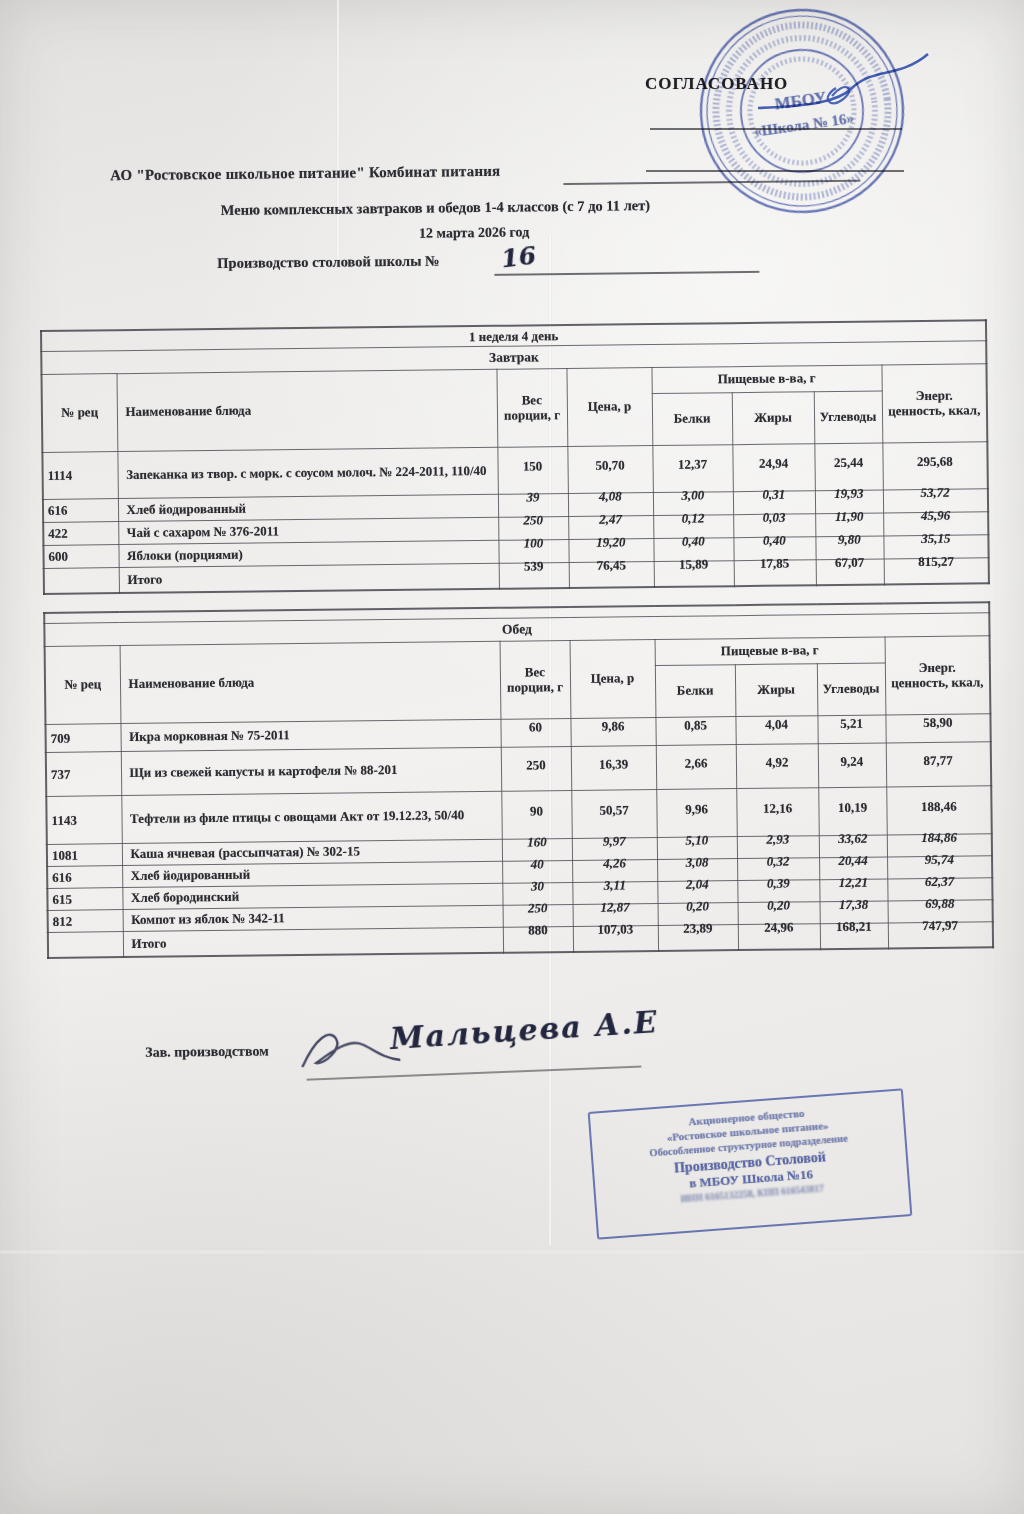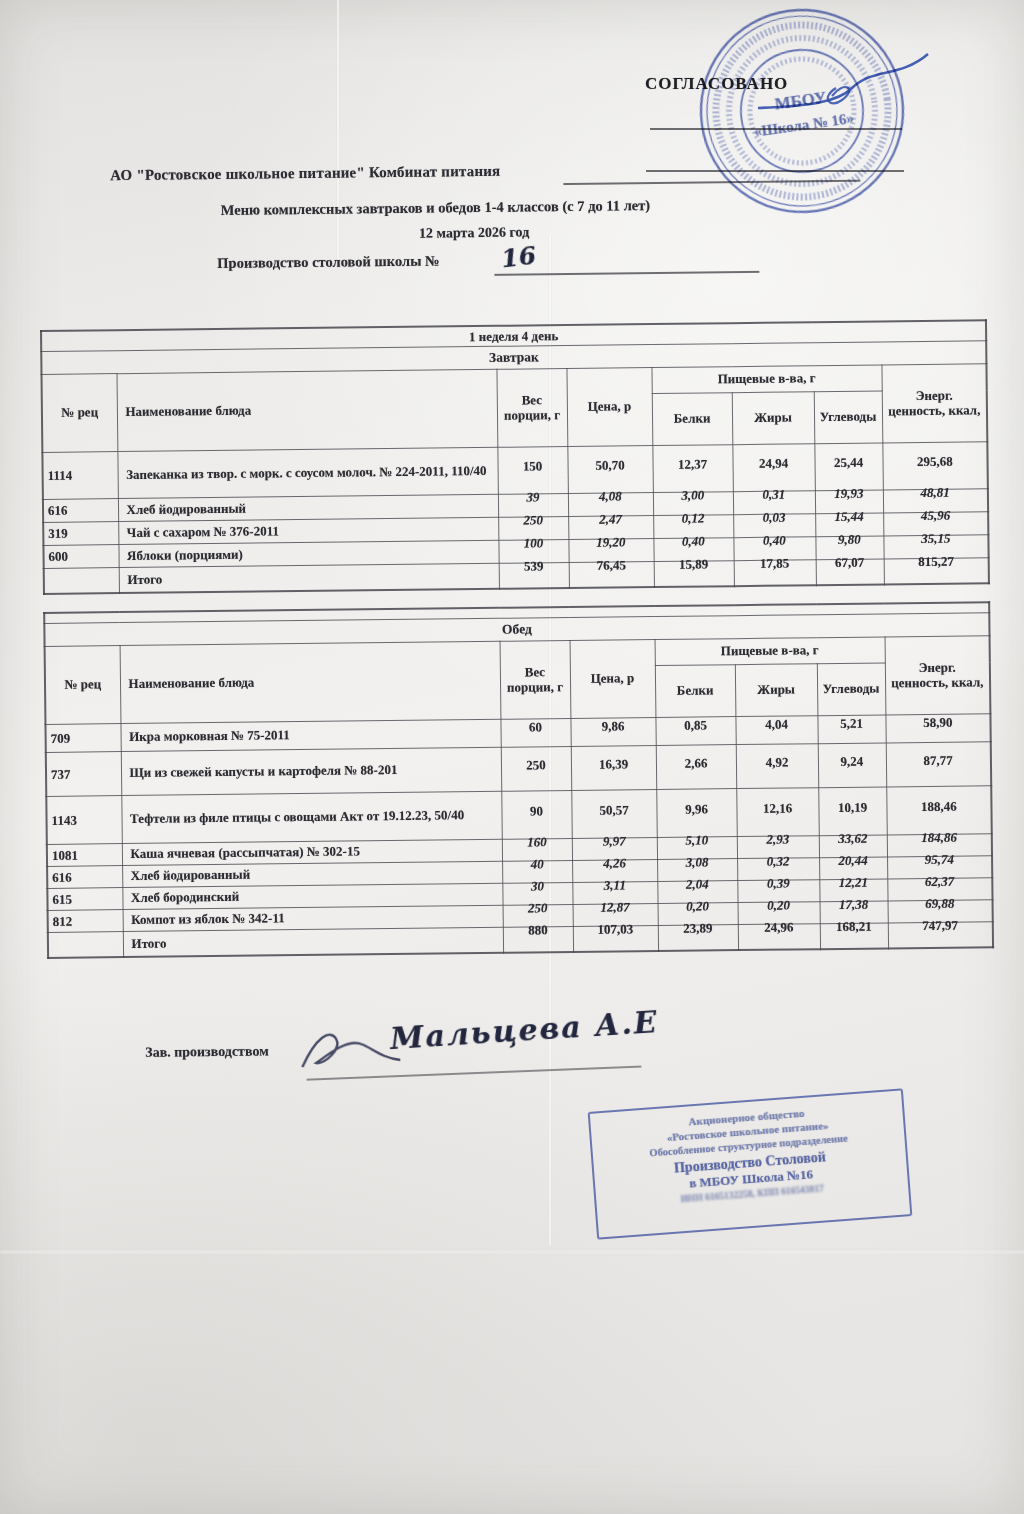--- a/index.html
+++ b/index.html
@@ -129,30 +129,30 @@
             <td class="c-val"><span class="val">295,68</span></td>
           </tr>
           <tr class="short" style="height: 23px;">
             <td class="c-num"><span class="val">616</span></td>
             <td class="c-name"><span class="val">Хлеб йодированный</span></td>
             <td class="c-val"><span class="val">39</span></td>
             <td class="c-val"><span class="val">4,08</span></td>
             <td class="c-val"><span class="val">3,00</span></td>
             <td class="c-val"><span class="val">0,31</span></td>
             <td class="c-val"><span class="val">19,93</span></td>
-            <td class="c-val"><span class="val">48,81</span></td>
+            <td class="c-val"><span class="val">53,72</span></td>
           </tr>
           <tr class="short" style="height: 23px;">
-            <td class="c-num"><span class="val">319</span></td>
+            <td class="c-num"><span class="val">422</span></td>
             <td class="c-name"><span class="val">Чай с сахаром № 376-2011</span></td>
             <td class="c-val"><span class="val">250</span></td>
             <td class="c-val"><span class="val">2,47</span></td>
             <td class="c-val"><span class="val">0,12</span></td>
             <td class="c-val"><span class="val">0,03</span></td>
-            <td class="c-val"><span class="val">15,44</span></td>
+            <td class="c-val"><span class="val">11,90</span></td>
             <td class="c-val"><span class="val">45,96</span></td>
           </tr>
           <tr class="short" style="height: 23px;">
             <td class="c-num"><span class="val">600</span></td>
             <td class="c-name"><span class="val">Яблоки (порциями)</span></td>
             <td class="c-val"><span class="val">100</span></td>
             <td class="c-val"><span class="val">19,20</span></td>
             <td class="c-val"><span class="val">0,40</span></td>
             <td class="c-val"><span class="val">0,40</span></td>
             <td class="c-val"><span class="val">9,80</span></td>

